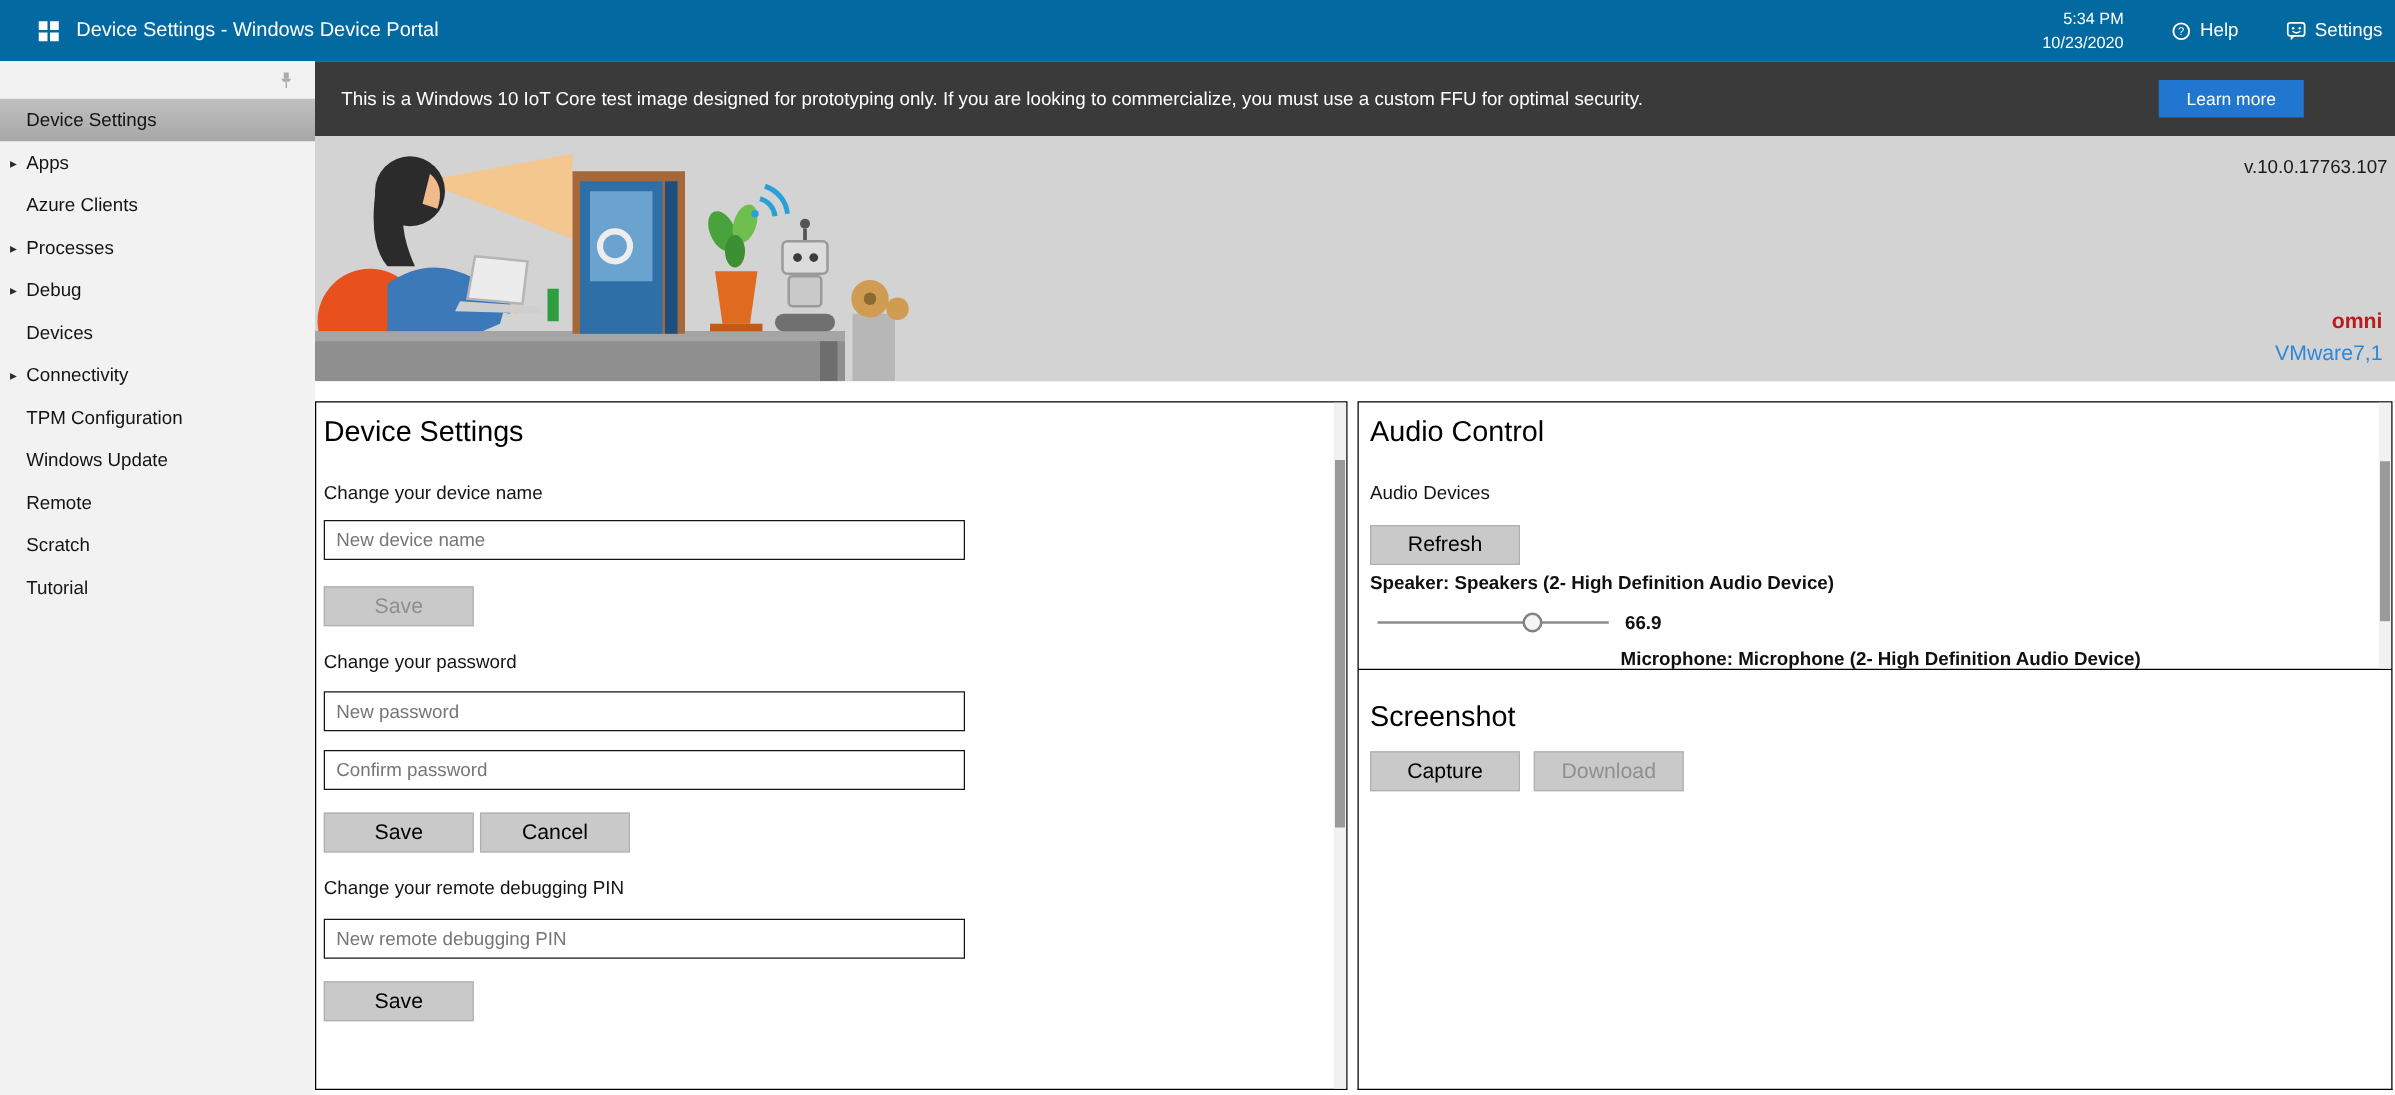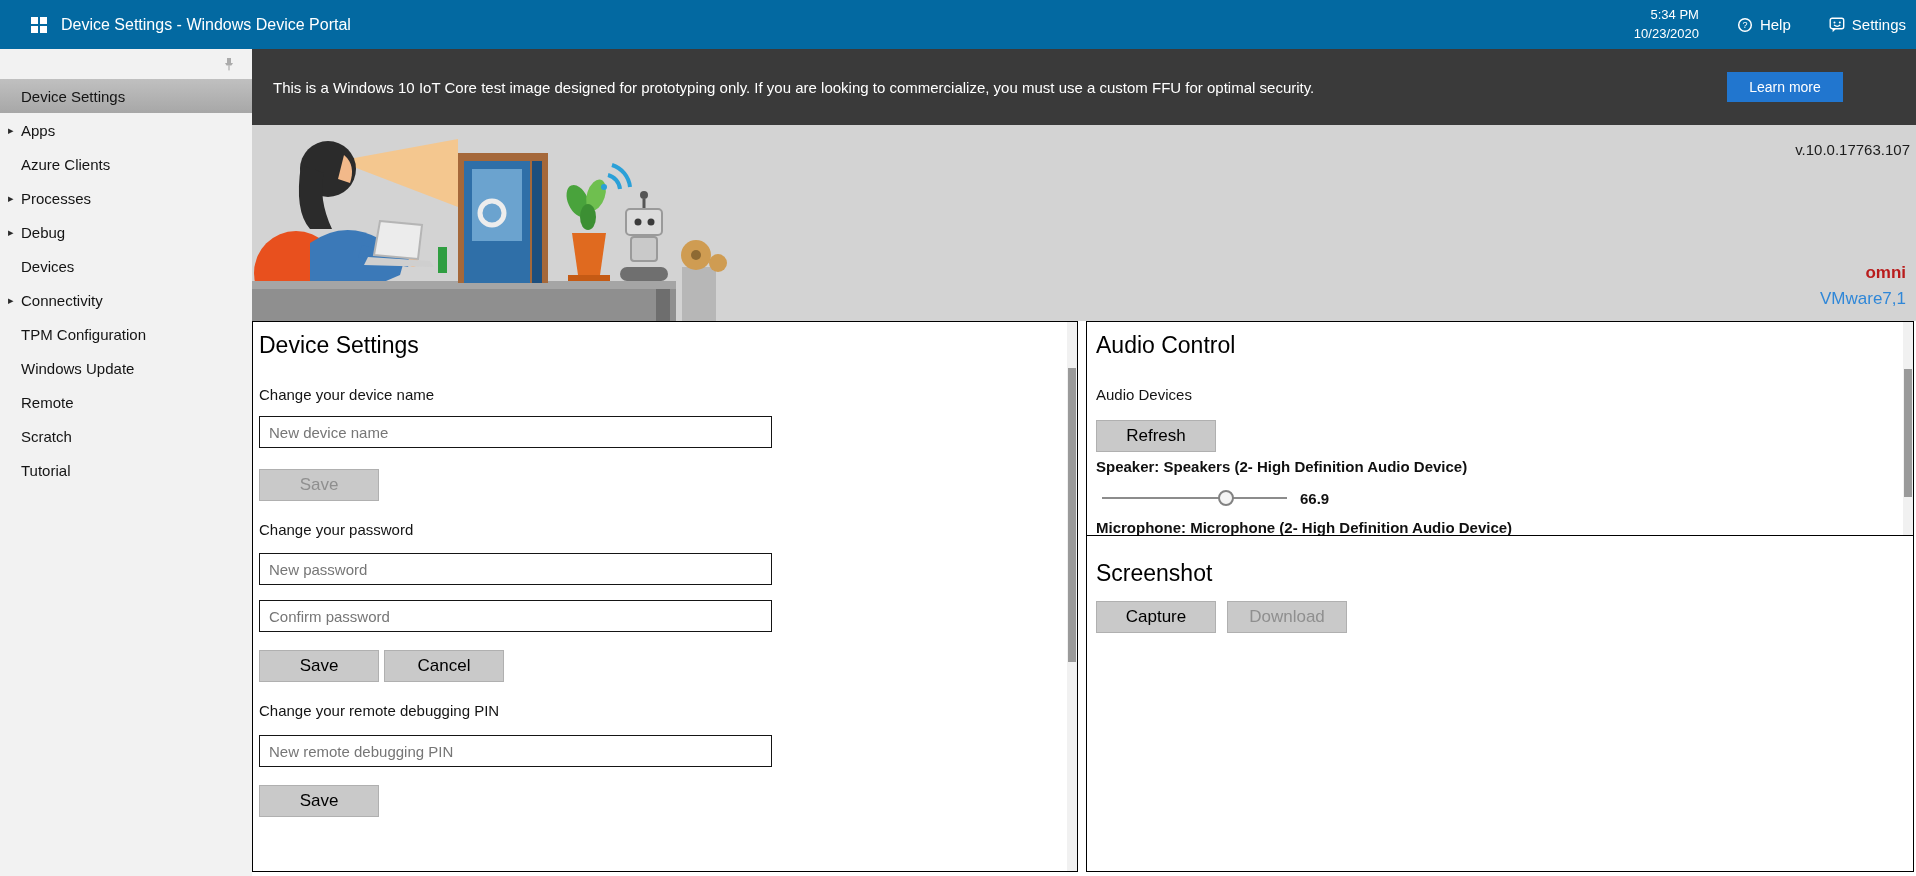--- a/index.html
+++ b/index.html
@@ -38,21 +38,21 @@
     display: flex; align-items: center;
     padding-left: 21px; font-size: 15px; color: #141414; cursor: pointer;
   }
   .nav li.selected { background: linear-gradient(#c0c0c0, #a7a7a7); }
   .arrow { position: absolute; left: 8px; font-size: 11px; color: #2b2b2b; }
 
   
   .main { position: absolute; left: 252px; top: 49px; right: 0; bottom: 0; }
 
   .banner {
-    height: 76px; background: #3a3a3a; color: #fff;
+    height: 60px; background: #3a3a3a; color: #fff;
     display: flex; align-items: center;
     padding: 0 73px 0 21px;
   }
   .banner-text { flex: 1; font-size: 15px; }
   .learn-more {
     background: #2176cf; color: #fff; border: none;
     width: 116px; height: 30px; font-size: 14px;
     font-family: inherit; cursor: pointer; flex: none;
   }
 
@@ -108,21 +108,21 @@
   .bold-label { display: block; font-size: 15px; font-weight: bold; color: #101010; }
   .lbl-speaker { margin-top: 6px; }
   .slider-row { margin-top: 14px; margin-left: 6px; display: flex; align-items: center; }
   .slider { position: relative; width: 185px; height: 18px; cursor: pointer; }
   .slider-track { position: absolute; top: 8px; left: 0; right: 0; height: 2px; background: #8c8c8c; }
   .slider-handle {
     position: absolute; top: 1px; width: 16px; height: 16px; margin-left: -8px;
     border-radius: 50%; background: #f4f4f4; border: 2px solid #828282;
   }
   .slider-value { margin-left: 13px; font-size: 15px; font-weight: bold; }
-  .lbl-mic { margin-top: 12px; }
+  .lbl-mic { margin-top: 12px; text-align: center; }
 
   
   .shot-buttons { margin-top: 14px; display: flex; gap: 11px; }
 
   
   .scrollbar {
     position: absolute; top: 0; right: 0; bottom: 0; width: 10px;
     background: #f1f1f1;
   }
   .scrollbar .thumb { position: absolute; left: 1px; width: 8px; background: #9a9a9a; }

